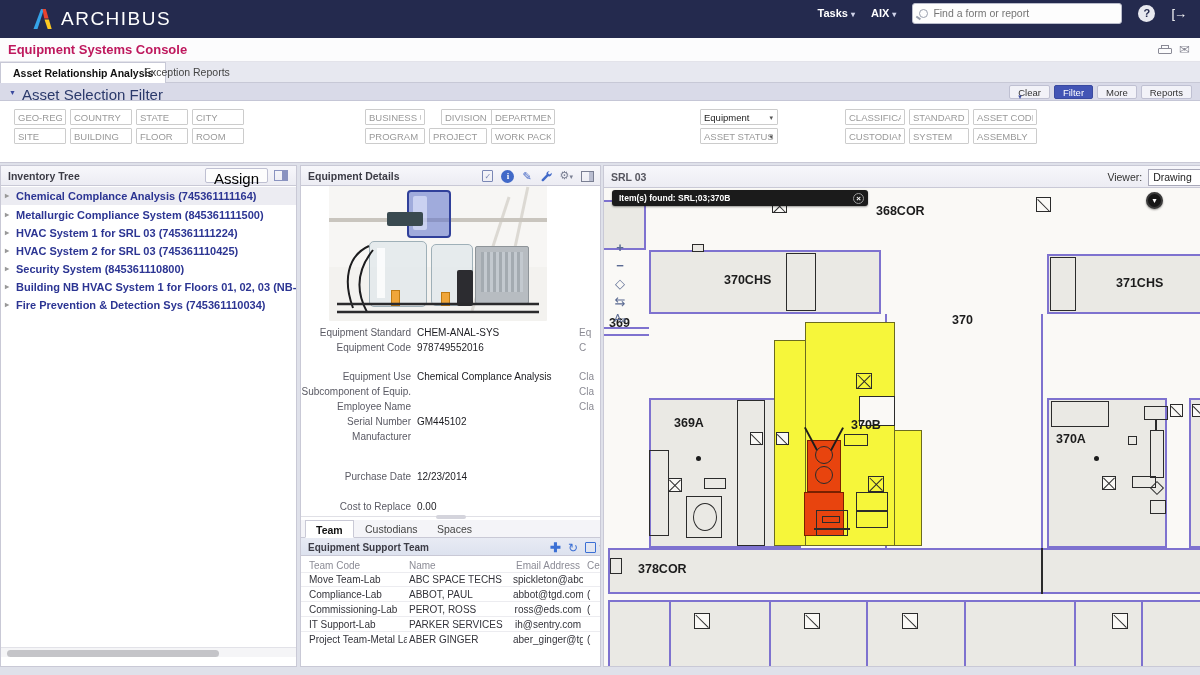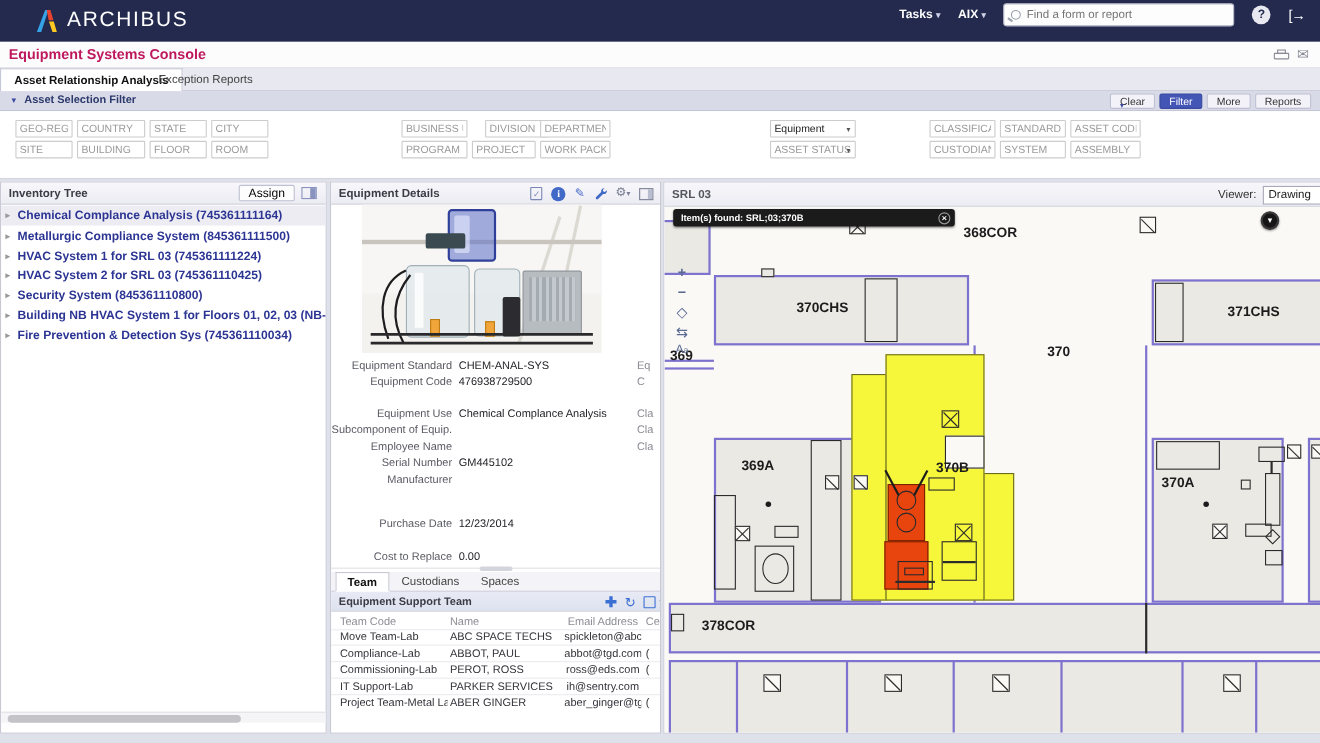--- a/index.html
+++ b/index.html
@@ -26,40 +26,40 @@
   .title-icons { position:absolute; right:10px; top:5px; display:flex; gap:7px;}
   .printer { width:14px; height:11px; position:relative; margin-top:2px;}
   .printer .pbody{ position:absolute; left:0; top:3px; width:14px; height:6px; border:1.2px solid #8a8a96; border-radius:1px;}
   .printer .ptop{ position:absolute; left:3px; top:0; width:8px; height:4px; border:1.2px solid #8a8a96;}
   .envelope { color:#8a8a96; font-size:13px; line-height:13px;}
   .tabsbar { position:absolute; left:0; top:62px; width:1200px; height:21px; background:#e7e8f0; border-bottom:1px solid #c7c8d6;}
   .ptab { position:absolute; top:0; height:21px; padding:4px 12px 0; font-size:10.5px; color:#444; cursor:pointer;}
   .ptab.active { background:#fff; border:1px solid #c7c8d6; border-bottom:none; font-weight:bold; color:#111;}
   .filterhdr { position:absolute; left:0; top:83px; width:1200px; height:18px; background:#d9dae8; border-bottom:1px solid #c5c6d6;}
   .filterhdr .caret { position:absolute; left:9px; top:6px; font-size:7px; color:#3b4a9e;}
-  .filterhdr .txt { position:absolute; left:22px; top:3px; font-size:10px; font-weight:bold; color:#2b3a6b;}
+  .filterhdr .txt { position:absolute; left:22px; top:3px; font-size:15px; font-weight:normal; color:#2b3a6b;}
   .fbtns { position:absolute; right:8px; top:2px; display:flex; gap:4px;}
   .fbtn { height:14px; padding:1px 8px; background:#f2f2f8; border:1px solid #bfc0d2; border-radius:2px; font-size:9.5px; color:#333; cursor:pointer; line-height:11px;}
   .fbtn.primary { background:#4355b5; border-color:#3a4aa0; color:#fff;}
   .fbtn .caret { font-size:7px;}
   .filterbody { position:absolute; left:0; top:101px; width:1200px; height:62px; background:#fff; border-bottom:1px solid #c9c9d6;}
   .fin { position:absolute; height:16px; border:1px solid #ccc; border-radius:1px; font-size:9.5px; padding:1px 3px; color:#444; outline:none; font-family:"Liberation Sans",sans-serif; }
   .fin::placeholder { color:#999; }
   .fsel { position:absolute; height:16px; border:1px solid #ccc; border-radius:1px; background:#fff; font-size:9.5px; padding:2px 3px; cursor:pointer;}
   .fsel .caret { position:absolute; right:4px; top:4px; font-size:7px; color:#555;}
   .fsel.gray { color:#999;}
 
   
   .panel { position:absolute; background:#fff; border:1px solid #c9c9d6; overflow:hidden;}
   .phdr { position:absolute; left:0; top:0; right:0; height:20px; background:linear-gradient(#f7f7fb,#ececf3); border-bottom:1px solid #c9c9d6;}
   .phdr .ttl { position:absolute; left:7px; top:4px; font-size:10.5px; font-weight:bold; color:#3c3c46;}
 
   
   #tree-panel { left:0; top:165px; width:297px; height:502px;}
-  .assign-btn { position:absolute; right:28px; top:2px; height:15px; padding:1px 8px; font-size:11px; background:#fdfdfd; border:1px solid #bfc0d2; border-radius:2px; cursor:pointer;}
+  .assign-btn { position:absolute; right:28px; top:2px; height:15px; padding:1px 8px; font-size:15px; background:#fdfdfd; border:1px solid #bfc0d2; border-radius:2px; cursor:pointer;}
   .cols-icon { position:absolute; right:8px; top:4px; width:14px; height:11px; border:1px solid #8a93c0; cursor:pointer;}
   .cols-icon:after { content:""; position:absolute; right:0; top:0; width:5px; height:100%; background:#8a93c0;}
   .titem { position:absolute; left:0; width:297px; height:18px; font-size:11px; font-weight:bold; color:#2c3593; cursor:pointer; white-space:nowrap; overflow:hidden;}
   .titem .arr { position:absolute; left:4px; top:4px; font-size:8px; color:#999;}
   .titem .lbl { position:absolute; left:15px; top:3px;}
   .titem.sel { background:#ececf2;}
   .hscroll { position:absolute; left:0; bottom:9px; width:297px; height:10px; background:#f5f5f7; border-top:1px solid #e2e2e8;}
   .hscroll .thumb { position:absolute; left:6px; top:1.5px; width:212px; height:7px; background:#c4c4c8; border-radius:4px;}
 
   
@@ -281,21 +281,21 @@
       <path d="M8 118 L 210 118 M8 126 L 210 126" stroke="#2a2a2c" stroke-width="2.5" fill="none"></path>
     </svg>
   </div>
 
   <div class="frow" style="top:161px;">
       <span class="flabel">Equipment Standard</span>
       <span class="fval">CHEM-ANAL-SYS</span>
     </div>
   <div class="frow" style="top:176px;">
       <span class="flabel">Equipment Code</span>
-      <span class="fval">476938729500</span>
+      <span class="fval">978749552016</span>
     </div>
   <div class="frow" style="top:205px;">
       <span class="flabel">Equipment Use</span>
       <span class="fval">Chemical Complance Analysis</span>
     </div>
   <div class="frow" style="top:220px;">
       <span class="flabel">Subcomponent of Equip.</span>
       <span class="fval"></span>
     </div>
   <div class="frow" style="top:235px;">

